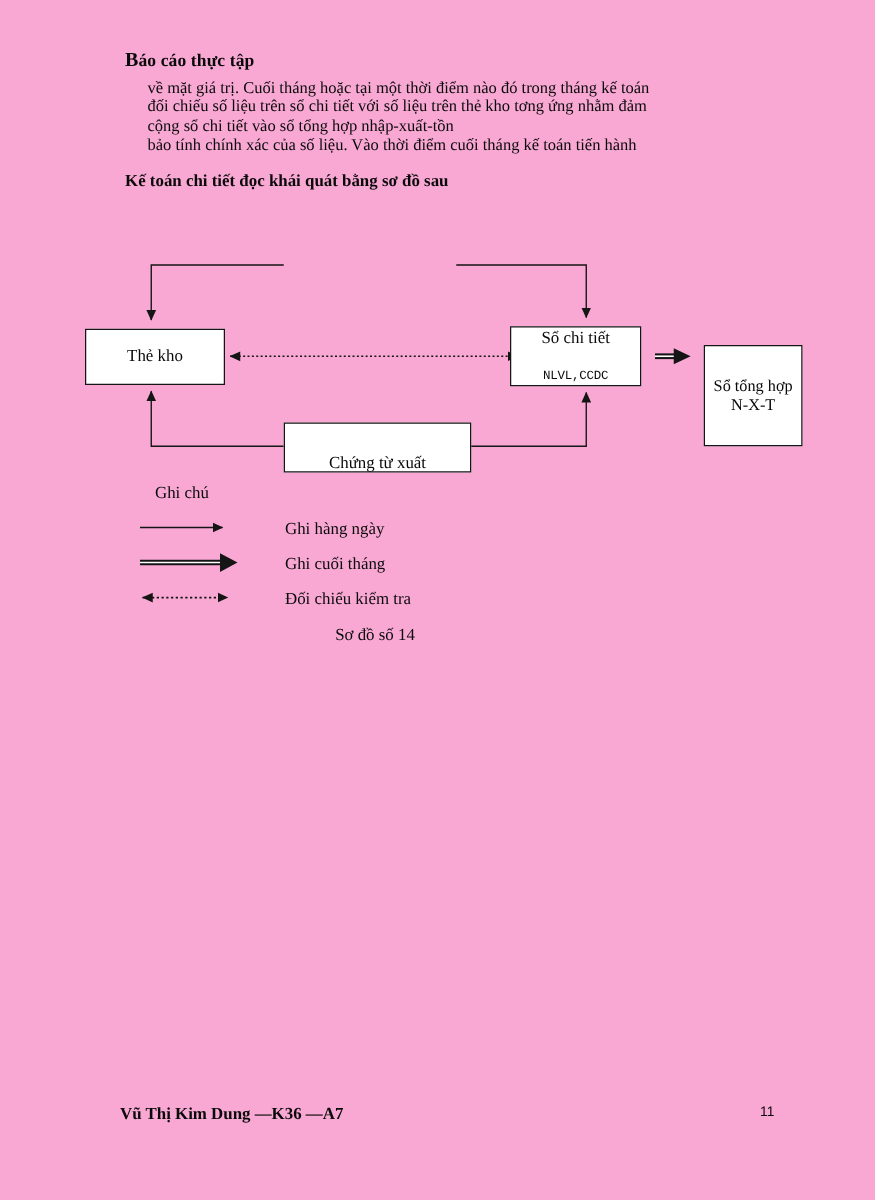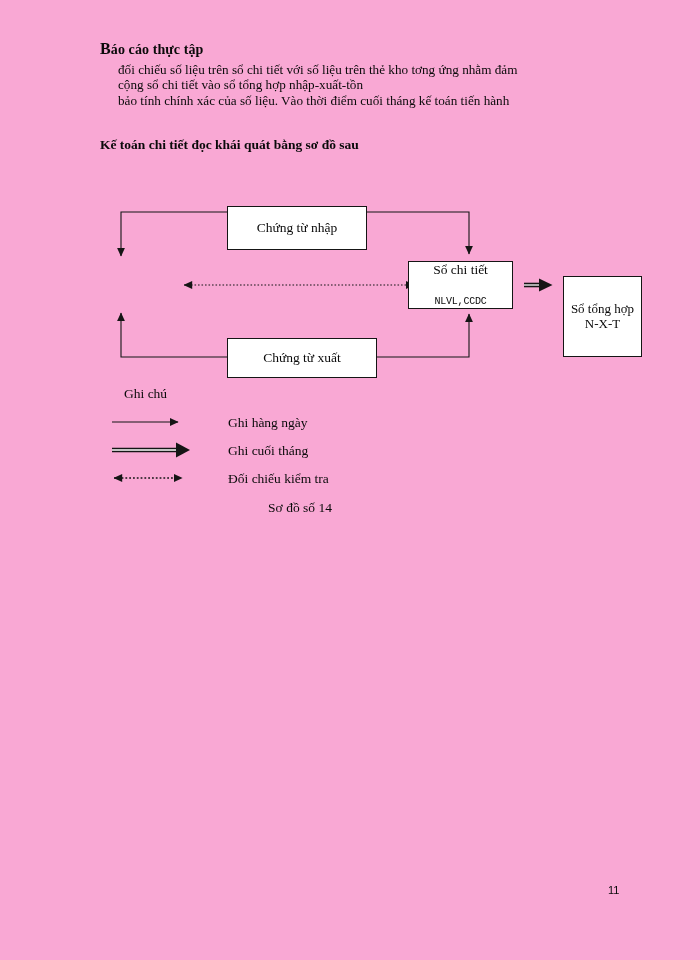--- a/index.html
+++ b/index.html
@@ -85,21 +85,21 @@
     font-size: 10px;
     font-family: Liberation Mono, monospace;
     letter-spacing: -0.2px;
     white-space: nowrap;
   }
 
   #node-chungtunhap { left: 227px; top: 206px; width: 138px; height: 42px; }
   #node-thekho      { left: 68px;  top: 263px; width: 110px; height: 43px; }
   #node-sochitiet   { left: 408px; top: 261px; width: 103px; height: 46px; gap: 20px; }
   #node-sotonghop   { left: 553px; top: 276px; width: 77px;  height: 79px; margin-left: 10px; }
-  #node-chungtuxuat { left: 227px; top: 338px; width: 148px; height: 38px; }
+  #node-chungtuxuat { left: 227px; top: 338px; width: 148px; height: 38px; justify-content: flex-end; }
 
   #node-sotonghop .l1 { font-size: 13px; line-height: 1.12; white-space: normal; }
 
   
   .legend-title {
     position: absolute;
     left: 124px;
     top: 386px;
     font-size: 13.5px;
     white-space: nowrap;
@@ -150,20 +150,21 @@
 </head>
 <body>
 
 <div class="page">
 
   <div class="doc-title">
     <span class="dropcap">B</span><span>áo cáo thực tập</span>
   </div>
 
   <div class="body-para">
+    <span class="line">về mặt giá trị. Cuối tháng hoặc tại một thời điểm nào đó trong tháng kế toán</span>
     <span class="line">đối chiếu số liệu trên sổ chi tiết với số liệu trên thẻ kho tơng   ứng nhằm đảm</span>
     <span class="line">cộng sổ chi tiết vào sổ tổng hợp nhập-xuất-tồn</span>
     <span class="line">bảo tính chính xác của số liệu. Vào thời điểm cuối tháng kế toán tiến hành</span>
   </div>
 
   <div class="section-head">Kế toán chi tiết đọc   khái quát bằng sơ đồ sau</div>
 
   <div class="diagram">
     <svg width="700" height="540" viewBox="0 0 700 540" xmlns="http://www.w3.org/2000/svg">
       <defs>
@@ -187,24 +188,24 @@
       <path d="M375,357 L469,357 L469,314" fill="none" stroke="#151515" stroke-width="1.1" marker-end="url(#arrowSolid)"></path>
 
       <line x1="184" y1="285" x2="414" y2="285" stroke="#151515" stroke-width="1.1" stroke-dasharray="1.6 1.9" marker-start="url(#arrowSolidBack)" marker-end="url(#arrowSolid)"></line>
 
       <line x1="524" y1="285" x2="541" y2="285" stroke="#151515" stroke-width="4.6"></line>
       <line x1="524" y1="285" x2="541" y2="285" stroke="#ffffff" stroke-width="1.3"></line>
       <path d="M539,278.6 L552.5,285 L539,291.4 z" fill="#151515"></path>
     </svg>
   </div>
 
-  <div class="node" id="node-chungtunhap">
-    <span class="l1">Chứng từ nhập</span>
-  </div>
-
+
+  <div class="node" id="node-thekho">
+    <span class="l1">Thẻ kho</span>
+  </div>
 
   <div class="node" id="node-sochitiet">
     <span class="l1">Sổ chi tiết</span>
     <span class="l2">NLVL,CCDC</span>
   </div>
 
   <div class="node" id="node-sotonghop">
     <span class="l1">Sổ tổng hợp N-X-T</span>
   </div>
 
@@ -226,15 +227,16 @@
       <line x1="114" y1="478" x2="182" y2="478" stroke="#151515" stroke-width="1.4" stroke-dasharray="1.8 2.0" marker-start="url(#arrowSolidBack)" marker-end="url(#arrowSolid)"></line>
     </svg>
   </div>
 
   <div class="legend-label" id="legend-label-0">Ghi hàng ngày</div>
   <div class="legend-label" id="legend-label-1">Ghi cuối tháng</div>
   <div class="legend-label" id="legend-label-2">Đối chiếu kiểm tra</div>
 
   <div class="caption">Sơ đồ số 14</div>
 
+  <div class="footer-author">Vũ Thị Kim Dung —K36 —A7</div>
   <div class="footer-page">11</div>
 
 </div>
 
 </body></html>

